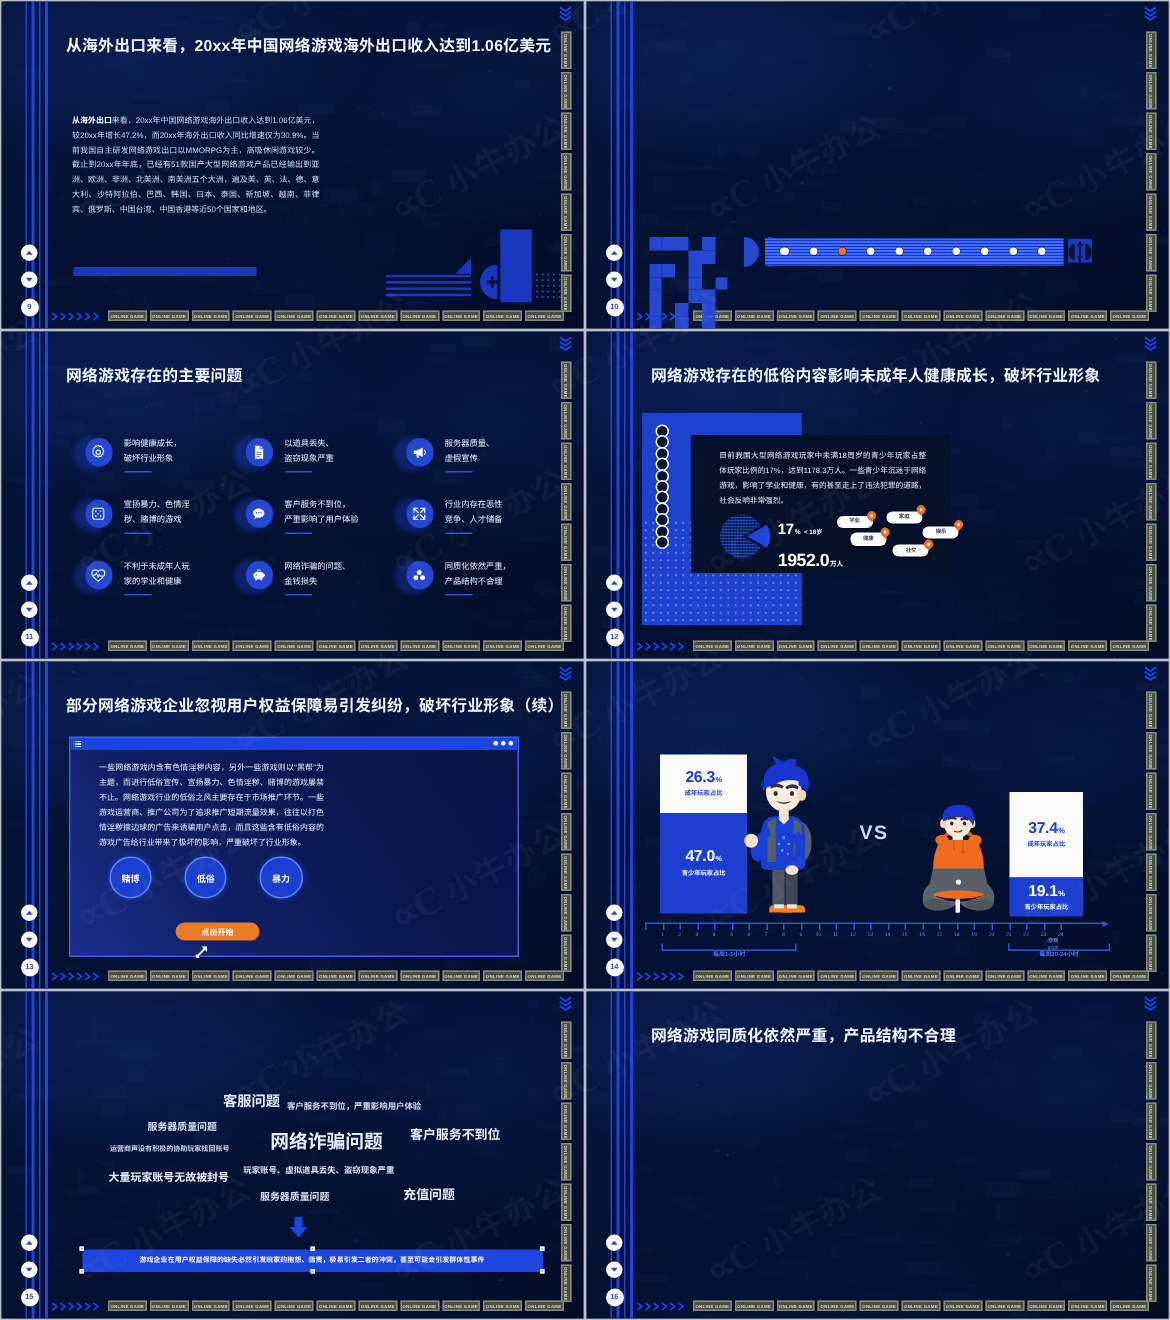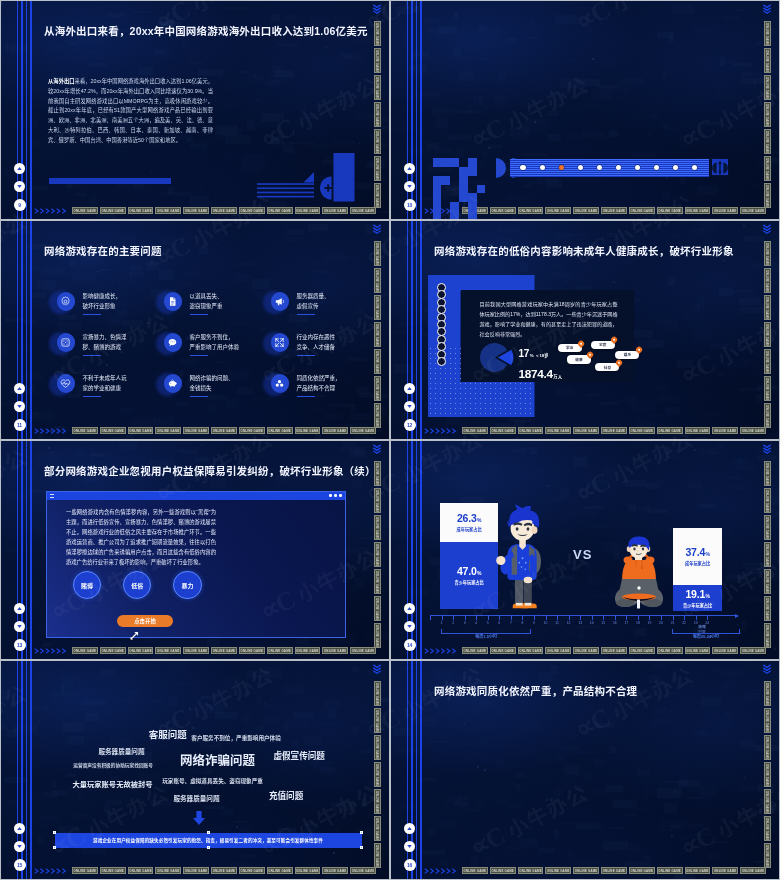--- a/index.html
+++ b/index.html
@@ -1391,21 +1391,21 @@
                 <rect width="4.0" height="4.0" fill="#04143f"></rect>
                 <circle cx="2" cy="2" r="1.45" fill="#2f5ff0"></circle>
               </pattern>
             </defs>
             <path d="M31 31 L56.11 16.5 A29 29 0 1 0 56.11 45.5 Z" fill="url(#pdot4)" data-name="pie-slice-major"></path>
             <path d="M38 31 L64.5 15.7 A30.6 30.6 0 0 1 64.5 46.3 Z" fill="#1d46e0" data-name="pie-slice-minor"></path>
           </svg>
         </div>
         <div class="s4-stat" data-name="statistics">
           <div class="s4-s1" data-name="stat-row-1"><b data-name="stat-value">17</b><i data-name="stat-unit">%</i><u data-name="stat-note">&lt; 18岁</u></div>
-          <div class="s4-s2" data-name="stat-row-2"><b data-name="stat-value">1874.4</b><i data-name="stat-unit">万人</i></div>
+          <div class="s4-s2" data-name="stat-row-2"><b data-name="stat-value">1952.0</b><i data-name="stat-unit">万人</i></div>
         </div>
         <div class="s4-tag" style="left:96.7px;top:53.9px" data-name="tag-pill">
           <span data-name="tag-label">学业</span>
           <em data-name="tag-marker-icon"></em>
         </div>
         <div class="s4-tag" style="left:129.8px;top:50.8px" data-name="tag-pill">
           <span data-name="tag-label">家庭</span>
           <em data-name="tag-marker-icon"></em>
         </div>
         <div class="s4-tag" style="left:105.9px;top:65.4px" data-name="tag-pill">
@@ -2315,21 +2315,21 @@
         </div>
         <div class="og-v" style="top:182px" data-name="online-game-chip-vertical">
           <span>ONLINE GAME</span>
         </div>
       </div>
       <div class="s7-cloud" data-name="word-cloud">
         <span style="left:147.7px;top:69px;font-size:9.5px;opacity:1" data-name="cloud-word">客服问题</span>
         <span style="left:190.3px;top:75.2px;font-size:5.6px;opacity:0.9" data-name="cloud-word">客户服务不到位，严重影响用户体验</span>
         <span style="left:97.4px;top:87.5px;font-size:6.6px;opacity:0.92" data-name="cloud-word">服务器质量问题</span>
         <span style="left:179.1px;top:93.5px;font-size:12.5px;opacity:1" data-name="cloud-word">网络诈骗问题</span>
-        <span style="left:272.4px;top:90.5px;font-size:8.6px;opacity:1" data-name="cloud-word">虚假宣传问题</span>
+        <span style="left:272.4px;top:90.5px;font-size:8.6px;opacity:1" data-name="cloud-word">客户服务不到位</span>
         <span style="left:72.3px;top:103.4px;font-size:4.7px;opacity:0.85" data-name="cloud-word">运营商声没有积极的协助玩家找回账号</span>
         <span style="left:71.4px;top:120px;font-size:7.3px;opacity:1" data-name="cloud-word">大量玩家账号无故被封号</span>
         <span style="left:161.2px;top:118.3px;font-size:5.6px;opacity:0.92" data-name="cloud-word">玩家账号、虚拟道具丢失、盗窃现象严重</span>
         <span style="left:172.4px;top:134.6px;font-size:6.6px;opacity:0.92" data-name="cloud-word">服务器质量问题</span>
         <span style="left:267.9px;top:130.8px;font-size:8.6px;opacity:1" data-name="cloud-word">充值问题</span>
       </div>
       <div class="s7-arrow" data-name="down-arrow-icon">
         <svg viewBox="0 0 18 16" width="16" height="14">
           <path d="M6 0 h6 v8 h4 L9 16 L2 8 h4 Z" fill="#1d46e0"></path>
         </svg>

